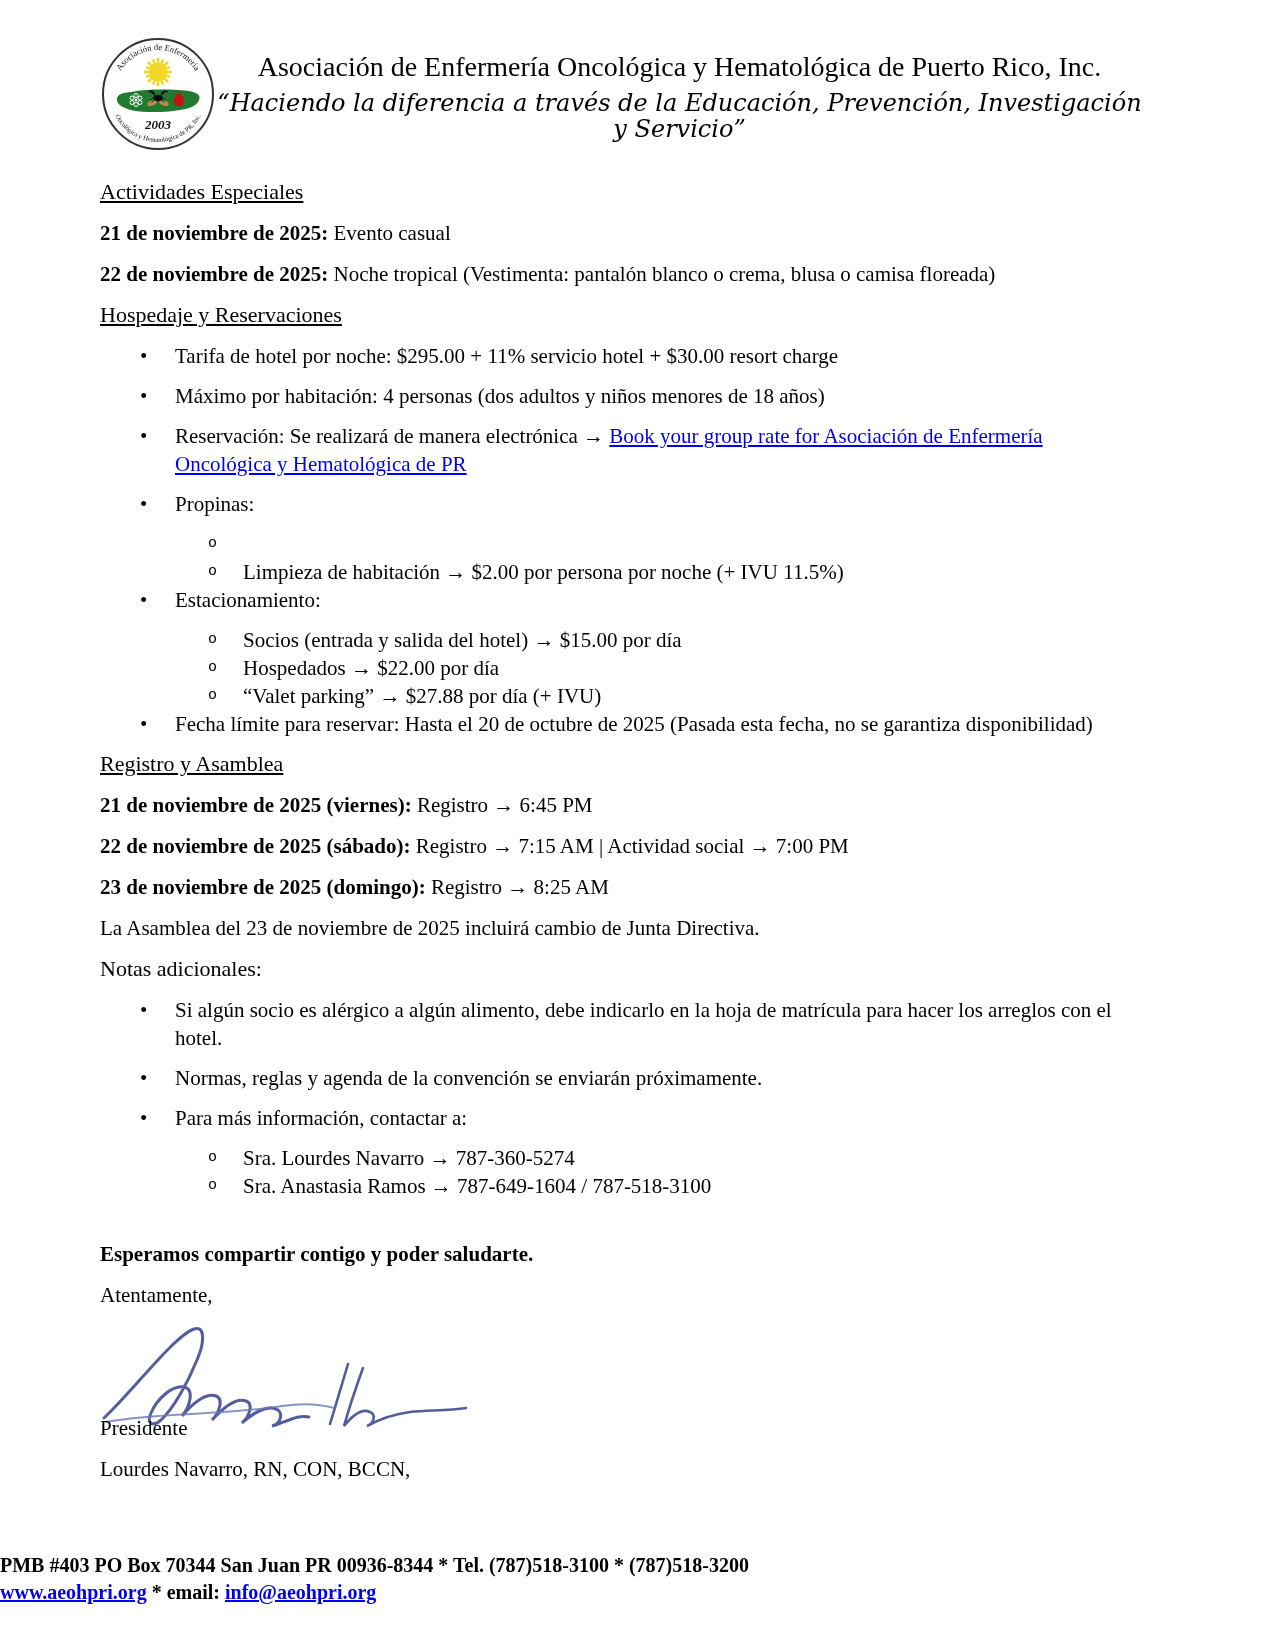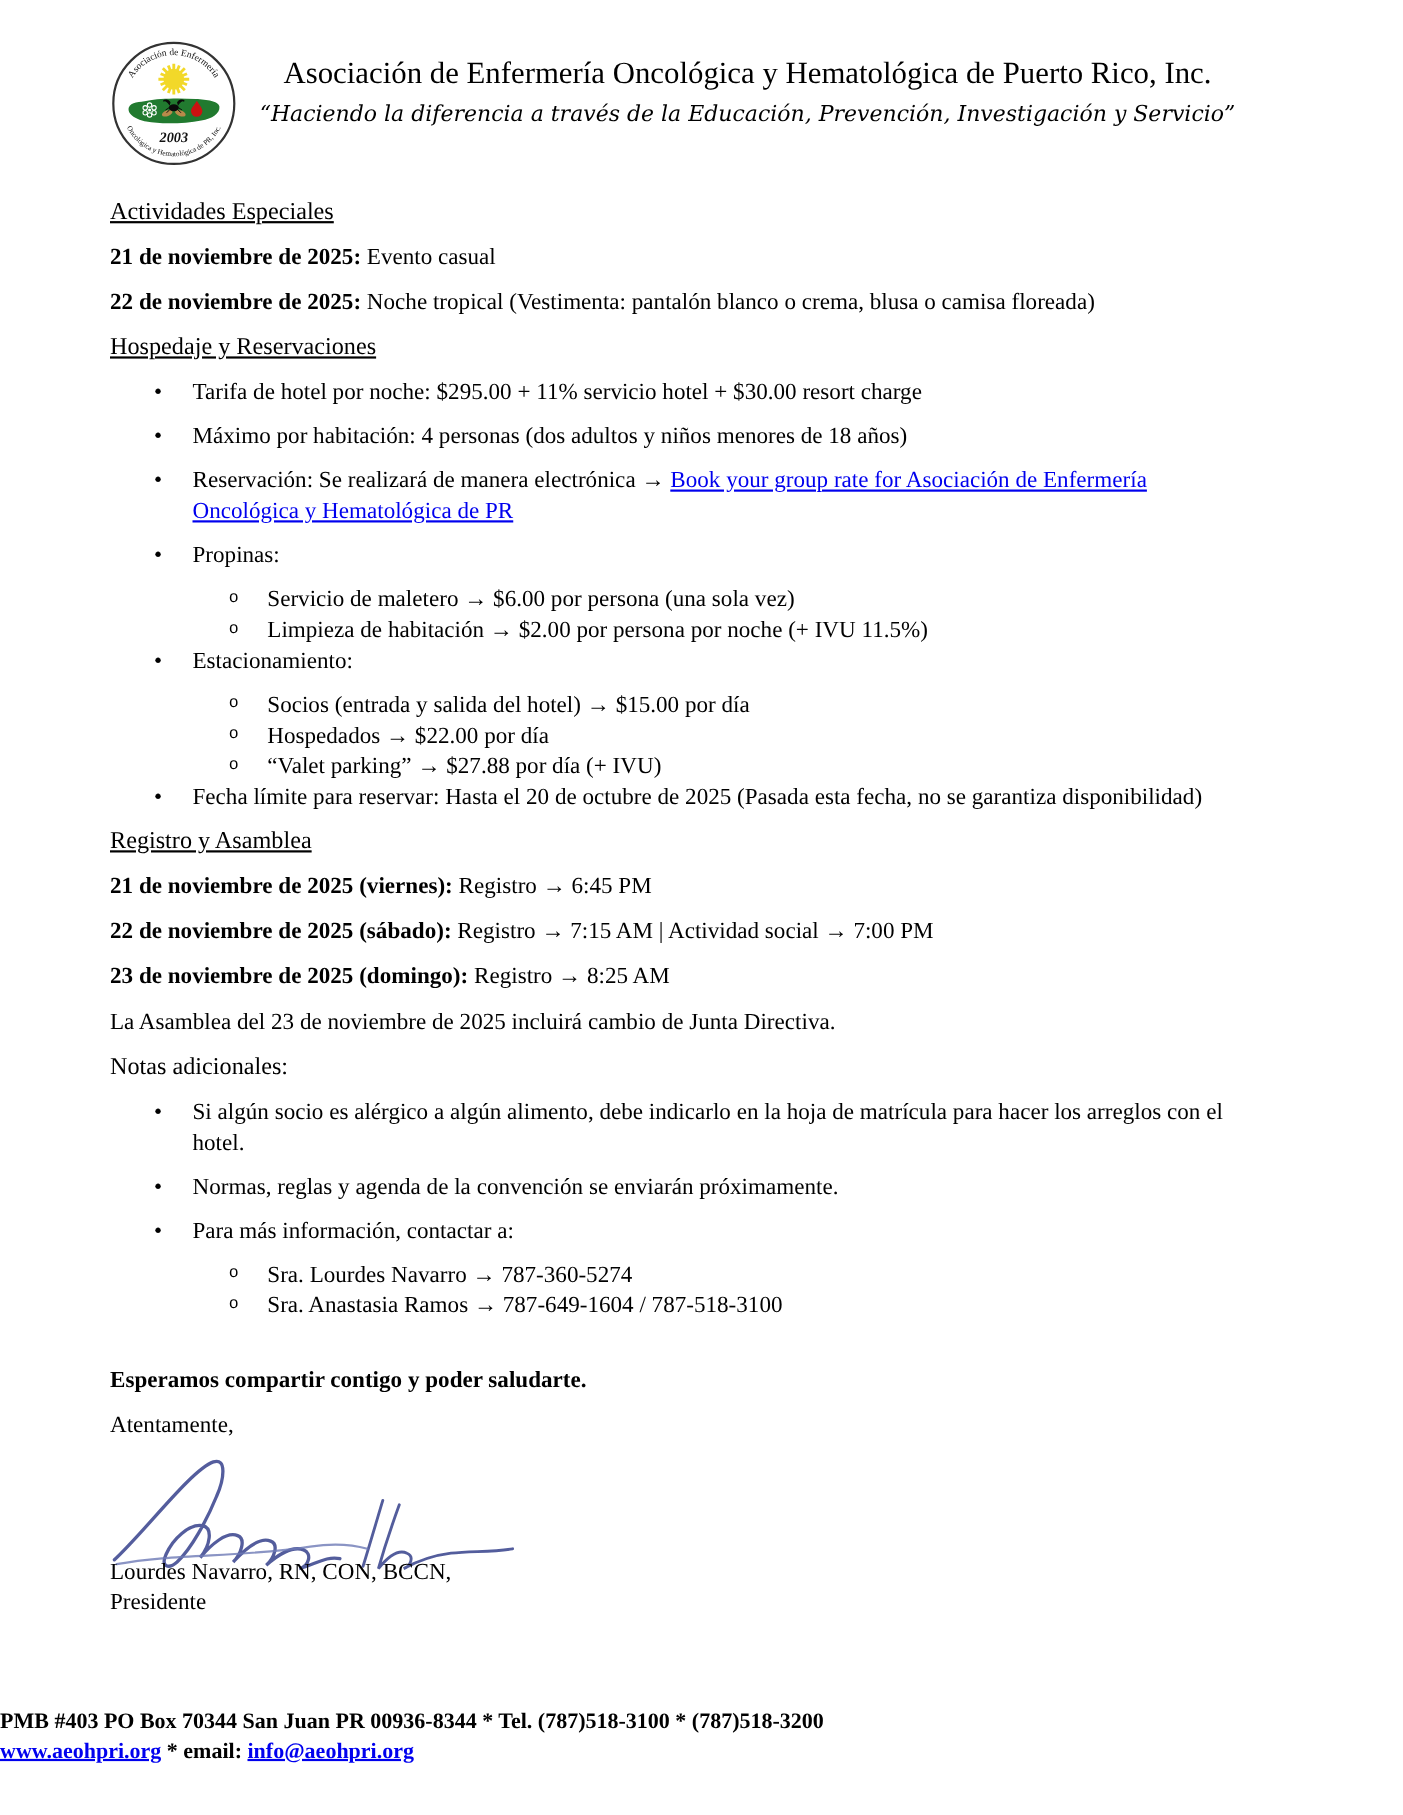--- a/index.html
+++ b/index.html
@@ -11,21 +11,21 @@
     background:#ffffff;
     font-family:"Liberation Serif", serif;
     font-size:21px;line-height:28px;color:#000;
     overflow:hidden;
   }
   
   .header{display:flex;align-items:flex-start;margin-bottom:26px;}
   .logo-wrap{width:116px;height:116px;flex:0 0 auto;}
   .h-text{flex:1;text-align:center;padding-top:14px;}
   .h-title{font-size:28px;line-height:34px;font-weight:normal;}
-  .h-tag{font-size:20px;line-height:26px;font-style:italic;margin-top:6px;font-family:"DejaVu Serif", serif;}
+  .h-tag{font-size:24px;line-height:26px;font-style:italic;margin-top:6px;font-family:"DejaVu Serif", serif;}
   
   p{margin:0 0 13px 0;}
   .sec{font-size:22px;font-weight:normal;margin:0 0 13px 0;}
   .u{text-decoration:underline;}
   .bold{font-weight:bold;}
   .li{display:flex;margin:0 0 12px 0;}
   .li.tight{margin-bottom:0;}
   .li .mk1{flex:0 0 35px;margin-left:40px;}
   .li .mk2{flex:0 0 35px;margin-left:108px;font-family:"Liberation Mono", monospace;font-size:15px;line-height:28px;}
   .li .txt{flex:1;}
@@ -128,21 +128,20 @@
   <div class="li">
     <span class="mk1">•</span>
     <span class="txt"><span>Reservación: Se realizará de manera electrónica → </span><a class="link" href="#">Book your group rate for Asociación de Enfermería Oncológica y Hematológica de PR</a></span>
   </div>
   <div class="li">
     <span class="mk1">•</span>
     <span class="txt">Propinas:</span>
   </div>
   <div class="li tight">
     <span class="mk2">o</span>
-    <span class="txt">Servicio de maletero → $6.00 por persona (una sola vez)</span>
   </div>
   <div class="li tight">
     <span class="mk2">o</span>
     <span class="txt">Limpieza de habitación → $2.00 por persona por noche (+ IVU 11.5%)</span>
   </div>
   <div class="li">
     <span class="mk1">•</span>
     <span class="txt">Estacionamiento:</span>
   </div>
   <div class="li tight">
@@ -197,22 +196,22 @@
     <svg width="400" height="108" viewBox="0 0 400 108">
       <g fill="none" stroke="#3c478f" stroke-width="3" stroke-linecap="round" opacity="0.88">
         <path d="M4 96 C32 70 74 14 94 7 C106 3 104 22 97 38 C88 60 74 86 61 98 C53 105 46 102 51 91 C57 77 72 63 84 65 C94 67 91 83 82 94 C92 82 106 70 116 74 C124 77 119 91 112 98 C122 87 136 75 146 79 C154 82 149 95 142 101 C152 92 166 83 176 87 C184 90 181 102 172 104 C185 101 197 92 209 95"></path>
         <path d="M248 42 C242 62 235 86 230 102" stroke-width="2.6"></path>
         <path d="M263 46 C255 68 248 90 244 104 C252 94 262 86 270 90 C277 93 273 102 267 104 C278 98 294 92 310 90 C328 88 348 89 366 86" stroke-width="2.6"></path>
       </g>
       <path d="M6 100 C58 90 120 94 182 84 C202 81 220 82 234 86" fill="none" stroke="#6d79b5" stroke-width="2" stroke-linecap="round" opacity="0.8"></path>
     </svg>
   </div>
 
+  <p>Presidente</p>
   <p style="margin-bottom:0">Lourdes Navarro, RN, CON, BCCN,</p>
-  <p>Presidente</p>
 
   <div class="footer">
     <div>PMB #403 PO Box 70344 San Juan PR 00936-8344 * Tel. (787)518-3100 * (787)518-3200</div>
     <div>
       <a class="link" href="#">www.aeohpri.org</a><span> * email: </span><a class="link" href="#">info@aeohpri.org</a>
     </div>
   </div>
 
 </div>
 

